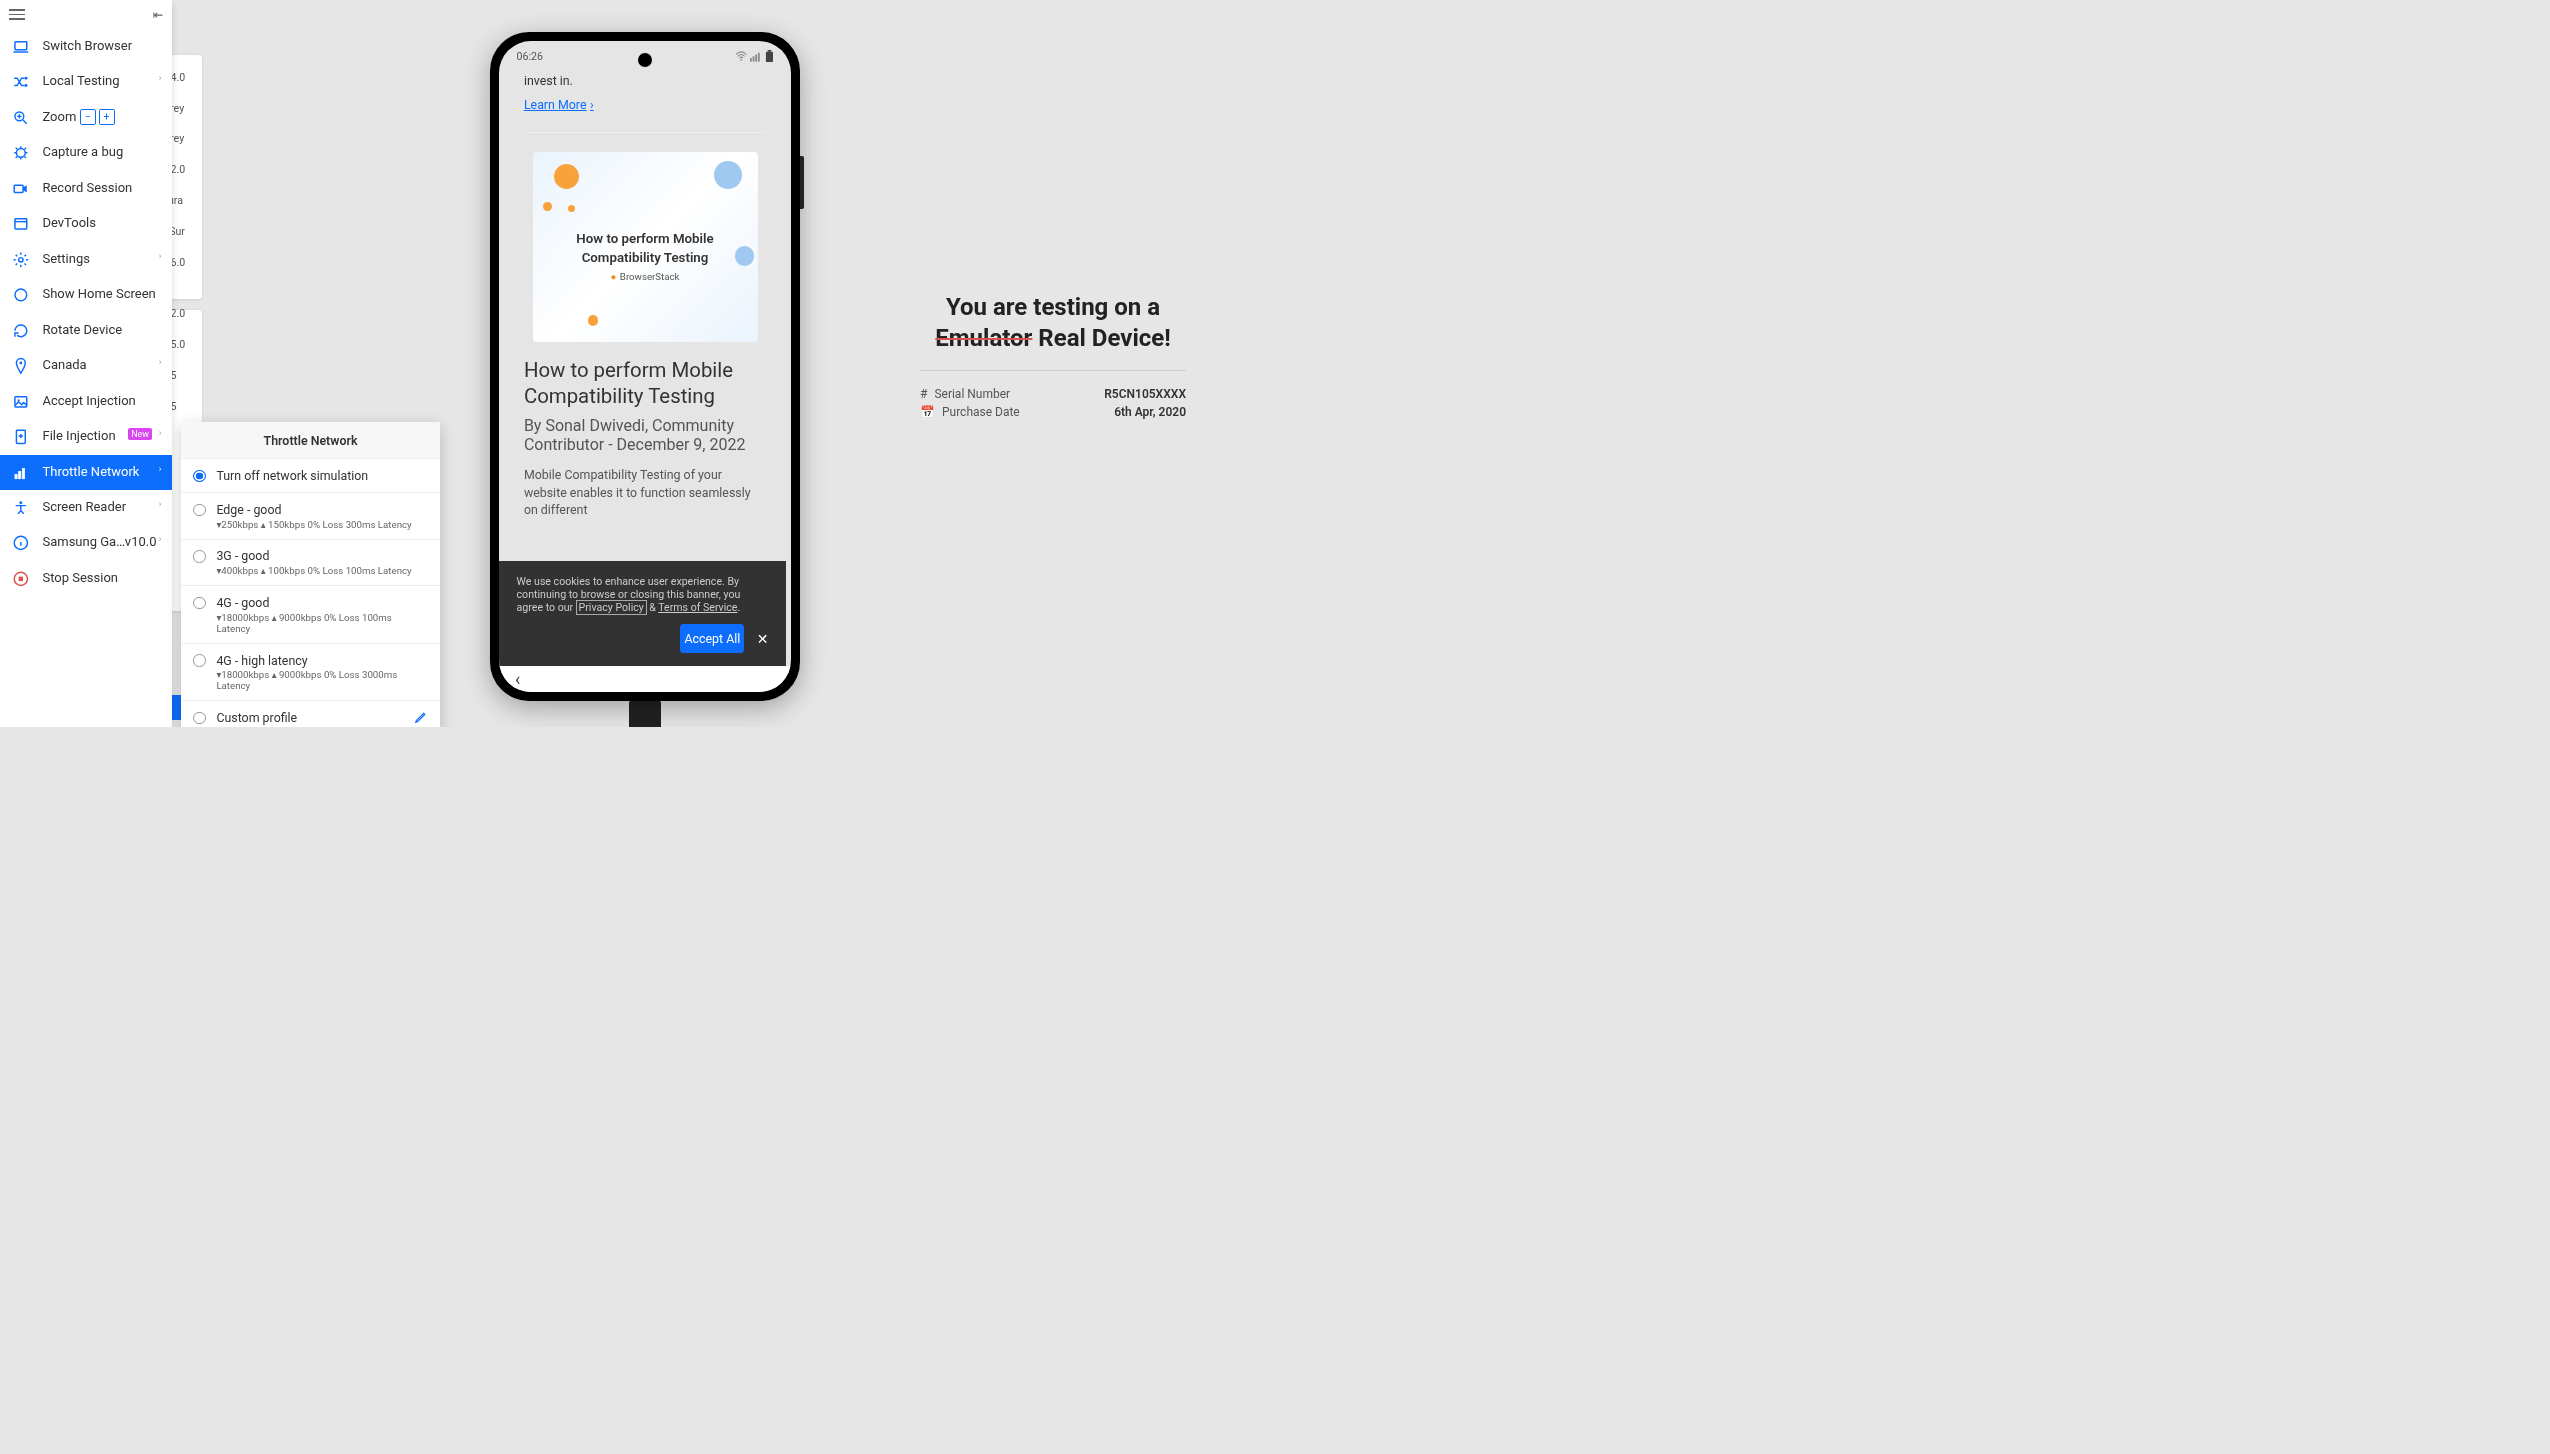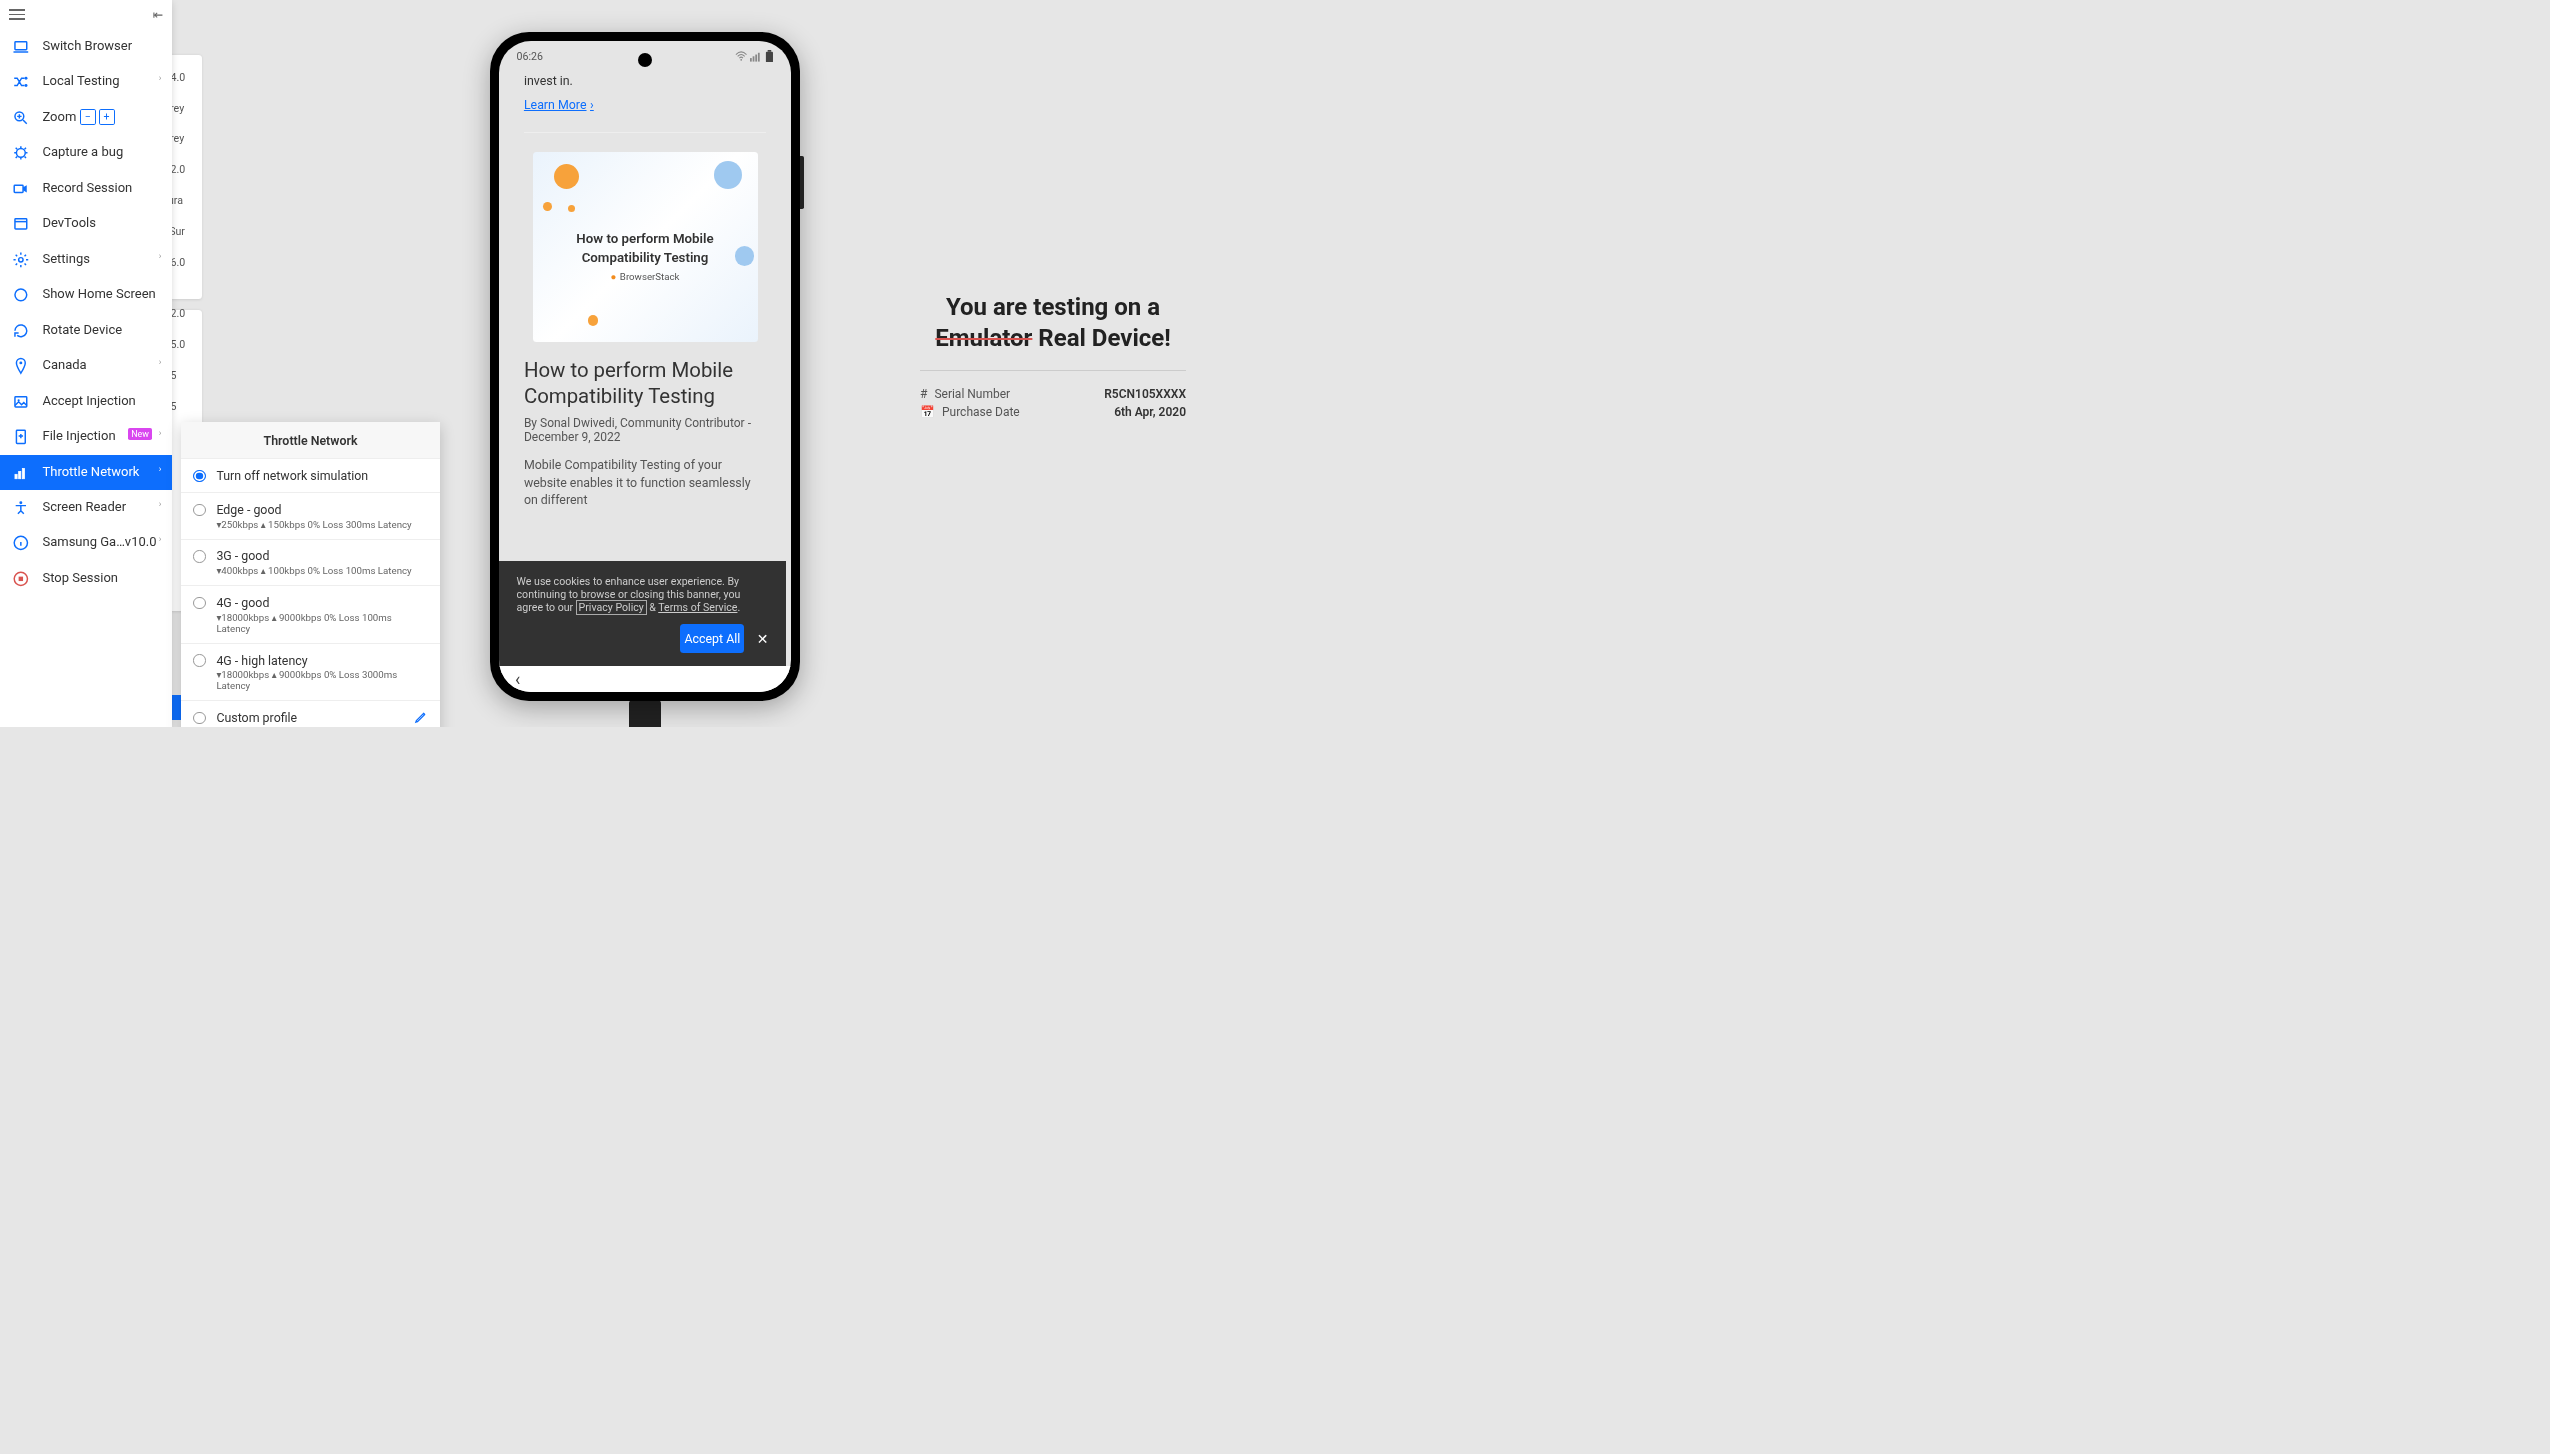--- a/index.html
+++ b/index.html
@@ -53,21 +53,21 @@
 .article-area { padding: 7px 25px 0; font-size: 12.4px; color: #333; }
 .learn-more { color: #0d6efd; text-decoration: underline; font-size: 12.4px; display: inline-flex; align-items: center; margin-top: 8.9px; }
 .learn-more::after { content: '›'; margin-left: 3.5px; }
 .article-divider { height: 0.9px; background: #eee; margin: 19.5px 0; }
 .card-img { width: 225px; height: 190px; margin: 0 auto; background: linear-gradient(135deg, #eaf3fc 0%, #fff 50%, #eaf3fc 100%); position: relative; border-radius: 3.5px; overflow: hidden; }
 .card-img .title-in { position: absolute; top: 78px; left: 0; right: 0; text-align: center; font-weight: 600; font-size: 13.3px; color: #333; padding: 0 17.7px; line-height: 1.4; }
 .card-img .brand { position: absolute; top: 119px; left: 0; right: 0; text-align: center; font-size: 9.7px; color: #555; }
 .card-img .brand::before { content: '●'; color: #f28c1e; margin-right: 3.5px; }
 .bubble { position: absolute; border-radius: 50%; }
 .article-title { font-size: 20.4px; font-weight: 400; color: #333; margin-top: 16px; line-height: 1.25; }
-.byline { font-size: 12px; color: #555; margin-top: 7px; }
+.byline { font-size: 16px; color: #555; margin-top: 7px; }
 .article-body { font-size: 12.4px; color: #555; margin-top: 12.4px; line-height: 1.4; }
 .cookie-banner { position: absolute; bottom: 26.6px; left: 0; right: 5px; background: rgba(40,40,40,0.95); color: #ccc; padding: 14px 17.7px 12.4px; font-size: 10.6px; }
 .cookie-banner a { color: #ccc; text-decoration: underline; }
 .cookie-actions { display: flex; justify-content: flex-end; align-items: center; gap: 12.4px; margin-top: 10.6px; }
 .accept-btn { background: #0d6efd; color: #fff; padding: 7px 4px; border-radius: 3.5px; font-size: 12.4px; }
 .close-x { color: #fff; font-size: 14px; cursor: pointer; }
 .back-bar { position: absolute; bottom: 0; left: 0; right: 0; height: 26.6px; background: #fff; display: flex; align-items: center; padding-left: 16px; }
 .phone-cable { position: absolute; left: 629px; top: 700px; width: 32px; height: 26.6px; background: #222; border-radius: 3.5px 3.5px 0 0; z-index: 15; }
 
 

